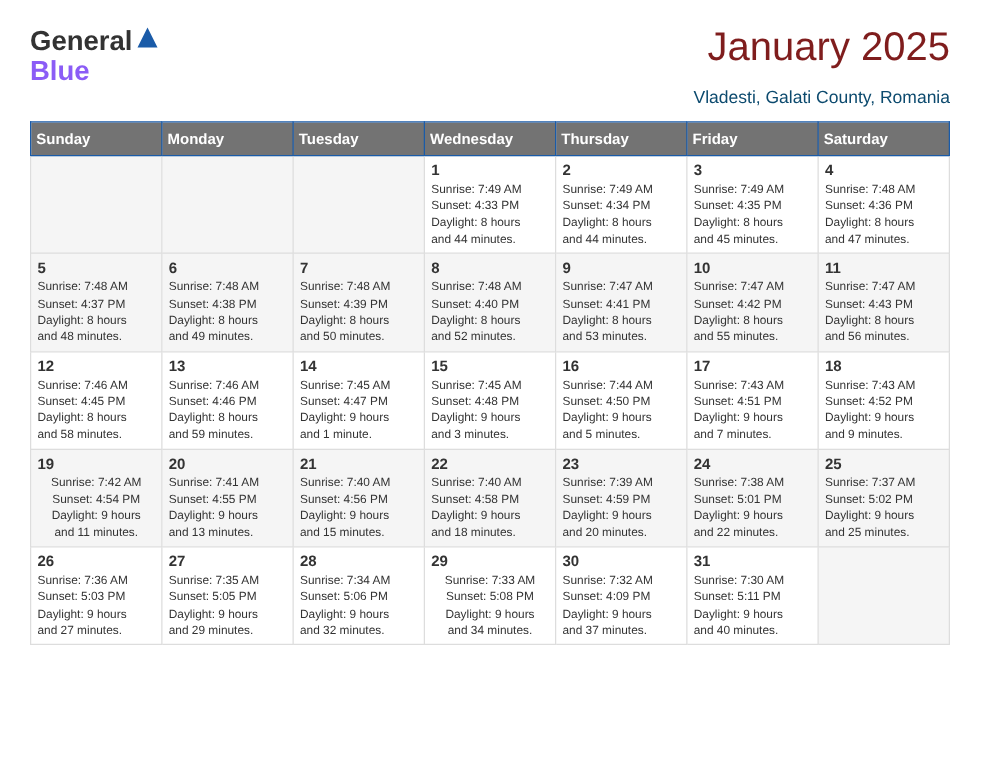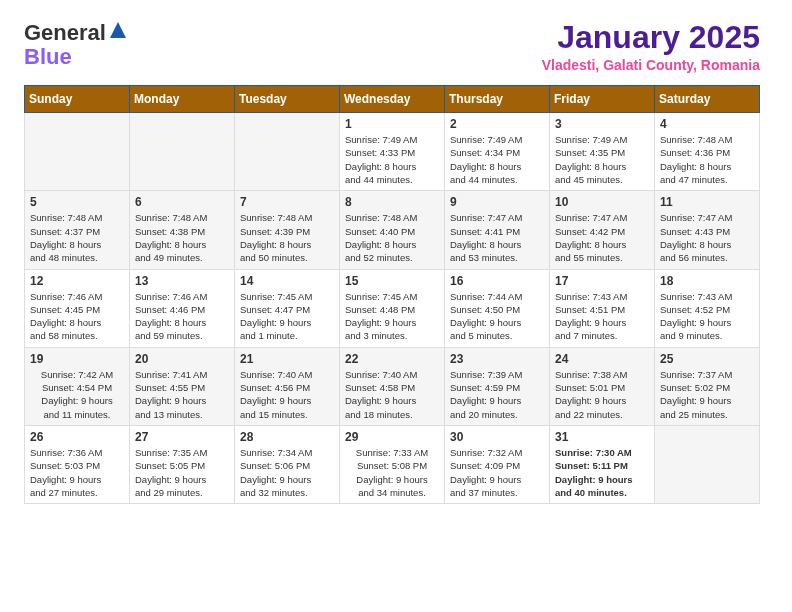--- a/index.html
+++ b/index.html
@@ -33,37 +33,36 @@
     .logo-icon {
       width: 20px;
       height: 20px;
       margin-left: 2px;
     }
     .title-block {
       text-align: right;
     }
     .month-title {
       font-size: 32px;
-      font-weight: bold;
-      color: #4c1d95;
+      font-weight: normal;
+      color: #7f1d1d;
       line-height: 1.1;
     }
     .subtitle {
       font-size: 14px;
-      color: #ec4899;
-      margin-top: 2px;
-      font-weight: bold;
+      color: #0c4a6e;
+      margin-top: 14px;
     }
     .calendar {
       width: 100%;
       border-collapse: collapse;
       border: 1px solid #ccc;
     }
     .calendar th {
-      background: #a16207;
+      background: #737373;
       color: #fff;
       font-size: 12px;
       font-weight: bold;
       padding: 6px 4px;
       text-align: left;
       border: 1px solid #1a5ba8;
     }
     .calendar td {
       vertical-align: top;
       border: 1px solid #ddd;
@@ -346,21 +345,21 @@
           </td>
           <td>
             <span class="day-num">30</span>
             <div class="day-info" style="white-space: pre-line;">Sunrise: 7:32 AM
 Sunset: 4:09 PM
 Daylight: 9 hours
 and 37 minutes.</div>
           </td>
           <td>
             <span class="day-num">31</span>
-            <div class="day-info" style="white-space: pre-line; font-weight: bold;">Sunrise: 7:30 AM
+            <div class="day-info" style="white-space: pre-line;">Sunrise: 7:30 AM
 Sunset: 5:11 PM
 Daylight: 9 hours
 and 40 minutes.</div>
           </td>
           <td class="empty-cell"></td>
         </tr>
       </tbody>
   </table>
 </div>
 

